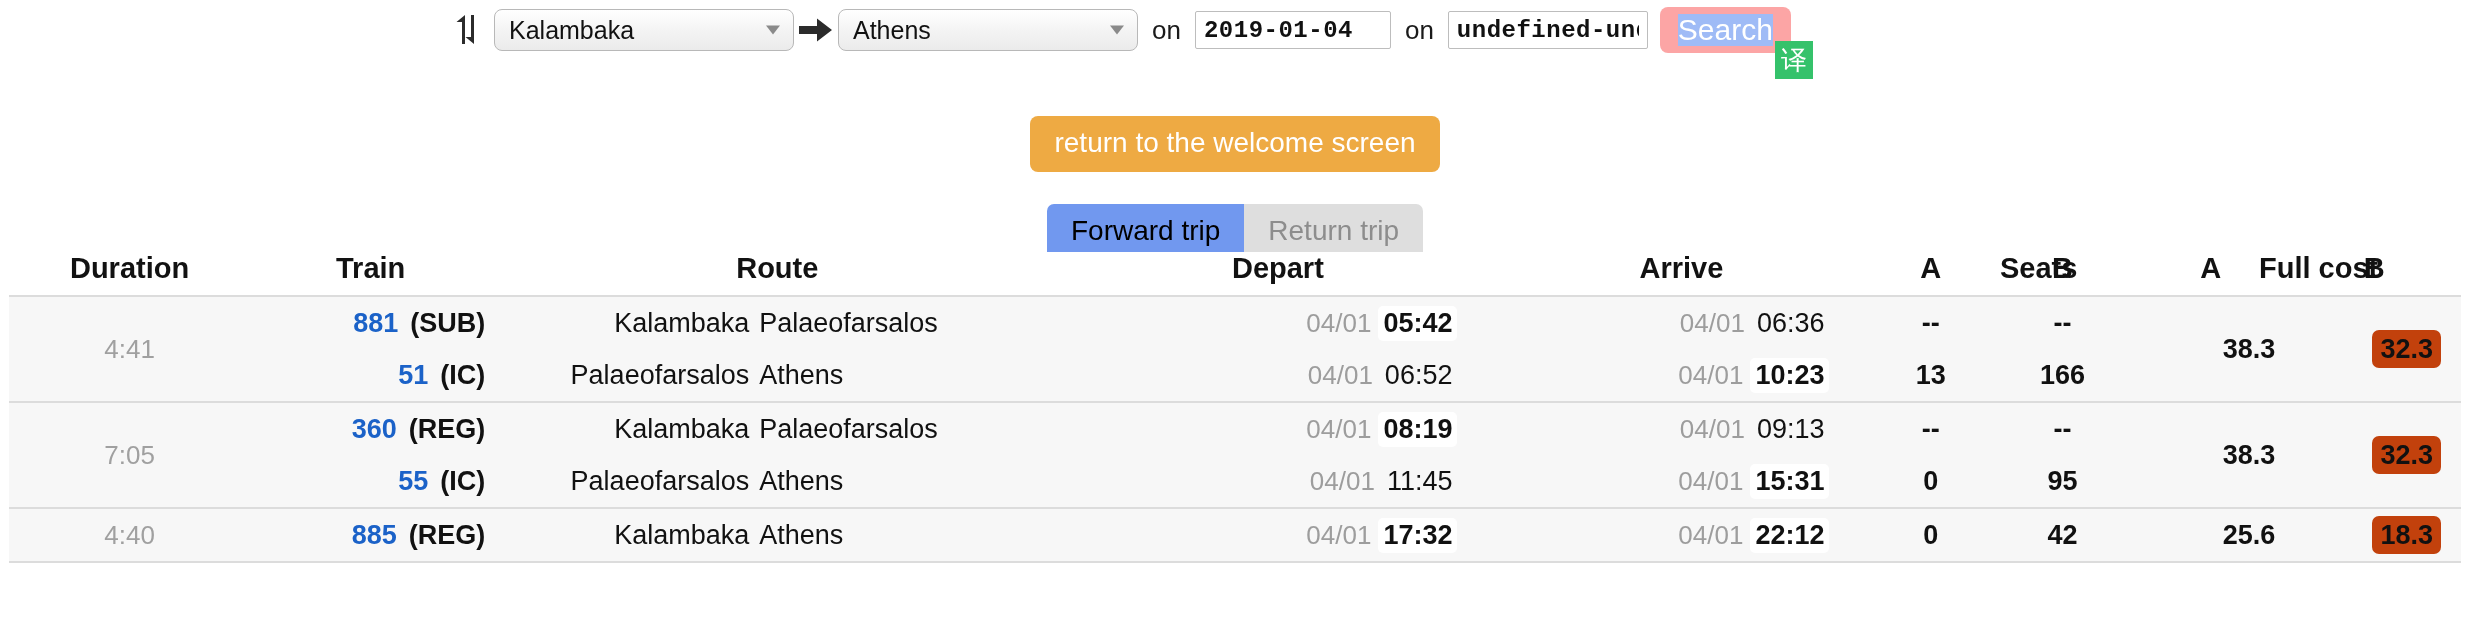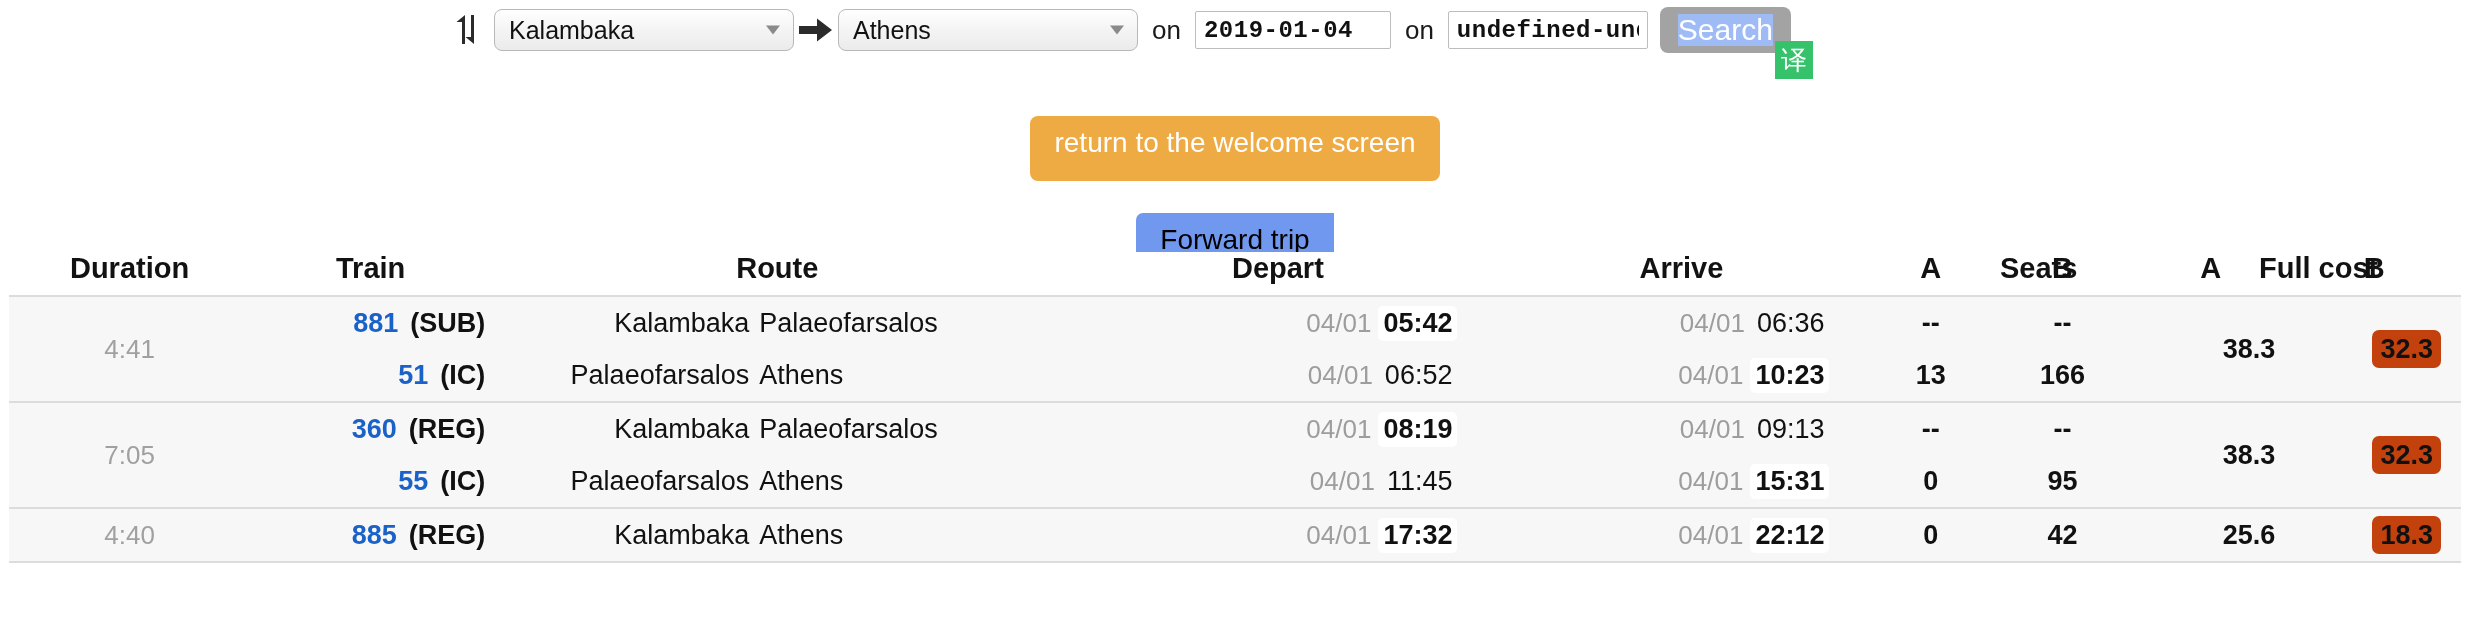--- a/index.html
+++ b/index.html
@@ -139,21 +139,21 @@
     border-left: 7px solid transparent;
     border-right: 7px solid transparent;
     border-top: 9px solid #1a1a1a;
   }
   .search-btn-wrap {
     position: relative;
     flex: 0 0 auto;
     margin-left: 12px;
   }
   .search-btn {
-    background: #a3a3a3;
+    background: #fca5a5;
     border: none;
     border-radius: 8px;
     height: 46px;
     padding: 0 18px;
     display: flex;
     align-items: center;
     cursor: pointer;
   }
   .search-btn .txt {
     font-family: "Liberation Sans", sans-serif;
@@ -183,21 +183,21 @@
     justify-content: center;
   }
   .welcome-btn {
     margin-top: 56px;
     background: #eeaa43;
     color: #ffffff;
     border: none;
     border-radius: 8px;
     font-family: "Liberation Sans", sans-serif;
     font-size: 28px;
-    padding: 11px 24px 22px;
+    padding: 11px 24px 13px;
     cursor: pointer;
   }
   .trip-tabs {
     margin-top: 32px;
     display: flex;
   }
   .tab {
     font-family: "Liberation Sans", sans-serif;
     font-size: 28px;
     border: none;
@@ -410,20 +410,21 @@
   </span>
 </div>
 
 <div class="center-row">
   <button class="welcome-btn">return to the welcome screen</button>
 </div>
 
 <div class="center-row">
   <div class="trip-tabs">
     <button class="tab active">Forward trip</button>
+    <button class="tab inactive">Return trip</button>
   </div>
 </div>
 
 <div class="results">
   <span class="grouphead gh-seats">Seats</span>
   <span class="grouphead gh-cost">Full cost</span>
 
   <table class="rt">
     <thead>
       <tr>

